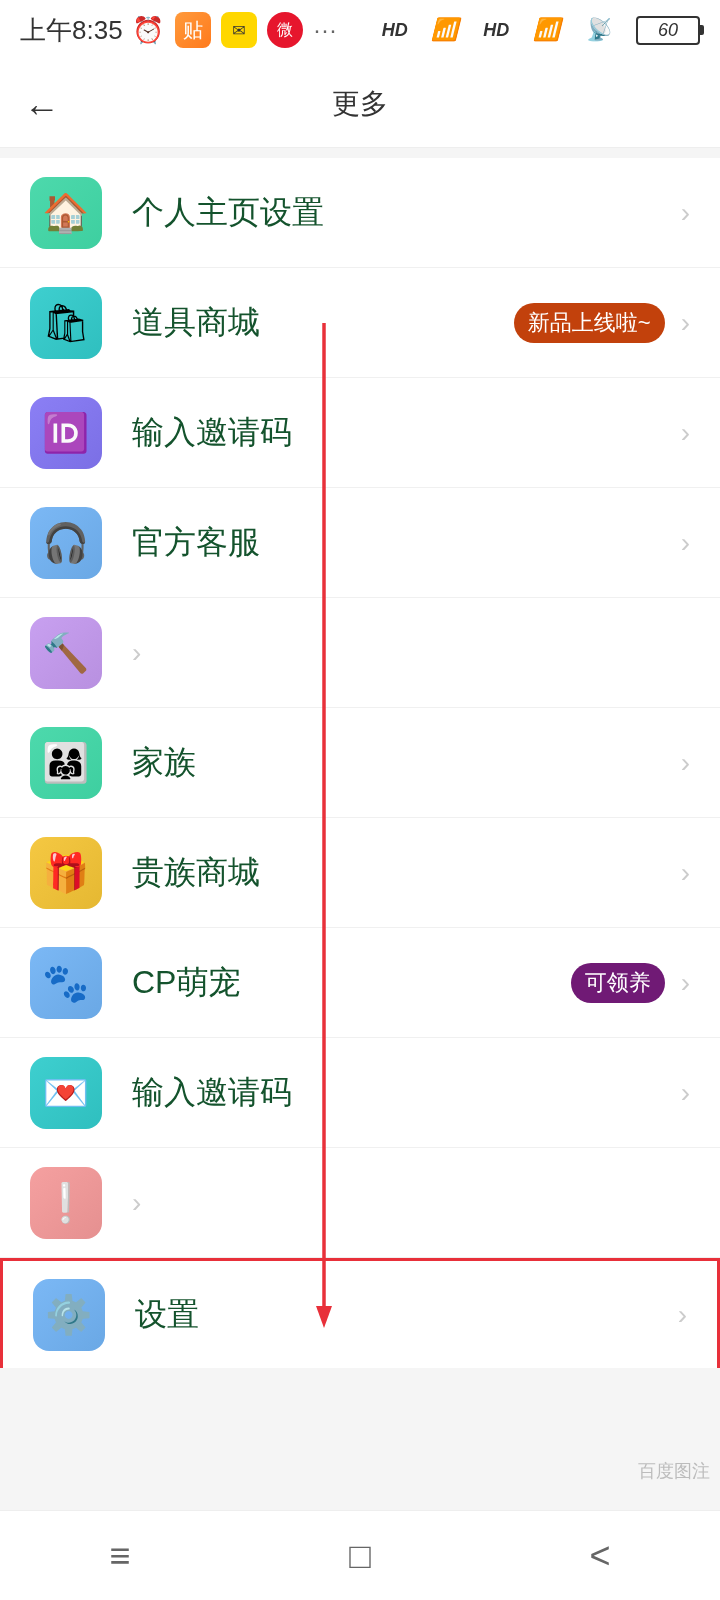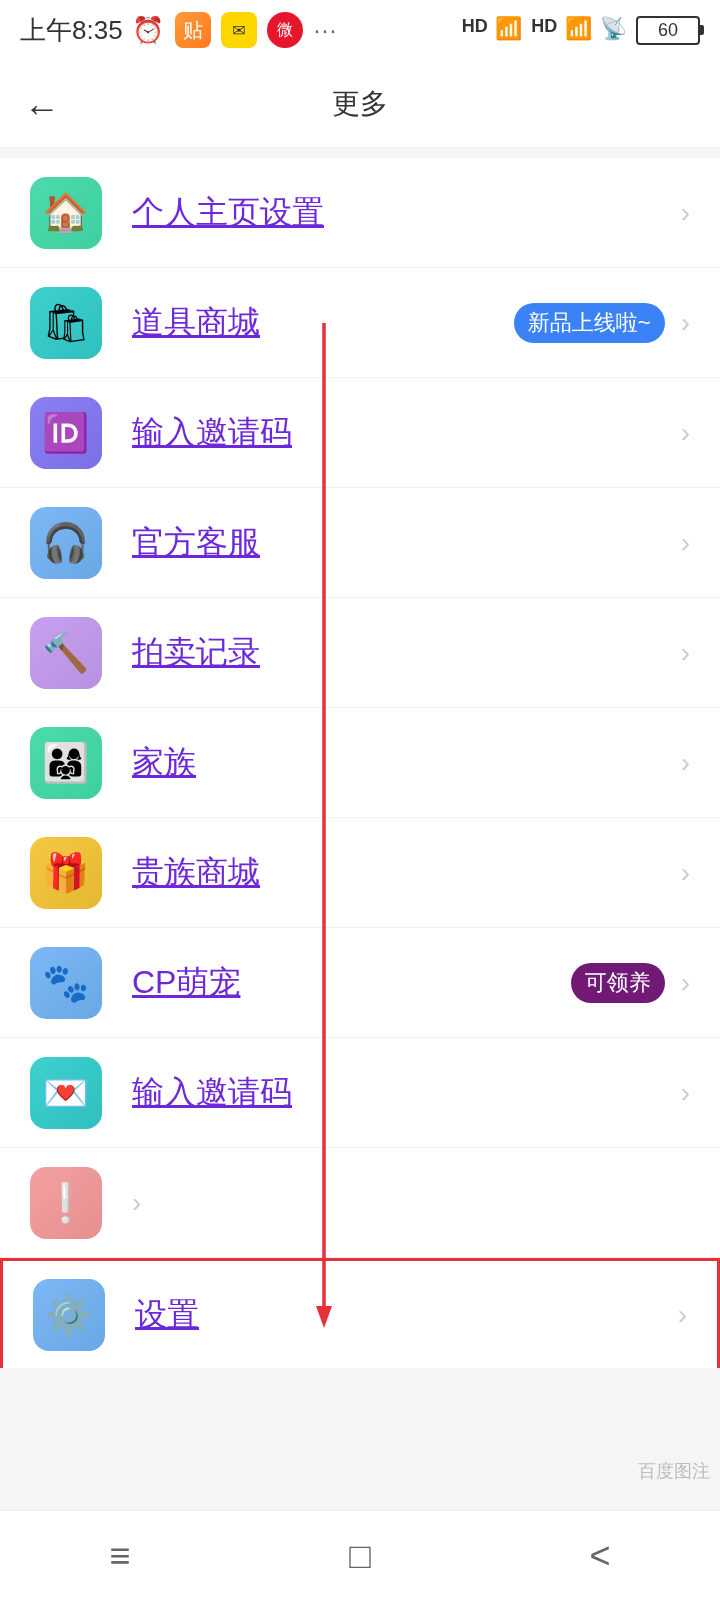--- a/index.html
+++ b/index.html
@@ -27,23 +27,24 @@
     }
     .status-left {
       display: flex;
       align-items: center;
       gap: 10px;
       font-size: 26px;
       font-weight: 500;
     }
     .status-right {
       display: flex;
-      align-items: flex-start;
-      gap: 8px;
+      align-items: center;
+      gap: 24px;
       font-size: 22px;
+      font-style: italic;
     }
     .battery-box {
       display: inline-flex;
       align-items: center;
       border: 2px solid #333;
       border-radius: 4px;
       padding: 2px 20px;
       font-size: 18px;
       position: relative;
     }
@@ -107,33 +108,32 @@
       border-radius: 16px;
       display: flex;
       align-items: center;
       justify-content: center;
       font-size: 38px;
       margin-right: 30px;
       flex-shrink: 0;
     }
     .menu-label {
       font-size: 32px;
-      color: #6d28d9;
+      color: #14532d;
       flex: 1;
-      text-decoration: underline;
     }
     .menu-badge {
       font-size: 22px;
       padding: 5px 14px;
       border-radius: 20px;
       margin-right: 16px;
       font-weight: 500;
     }
     .badge-new {
-      background: #3b82f6;
+      background: #c2410c;
       color: #fff;
       text-align: right;
     }
     .badge-adopt {
       background: #701a75;
       color: #fff;
       text-align: right;
     }
     .menu-arrow {
       font-size: 28px;
@@ -260,21 +260,20 @@
       <span class="menu-label">输入邀请码</span>
       <span class="menu-arrow">›</span>
     </div>
     <div class="menu-item">
       <div class="menu-icon" style="background: linear-gradient(135deg, rgb(123, 184, 245), rgb(106, 168, 229));">🎧</div>
       <span class="menu-label">官方客服</span>
       <span class="menu-arrow">›</span>
     </div>
     <div class="menu-item">
       <div class="menu-icon" style="background: linear-gradient(135deg, rgb(200, 160, 240), rgb(184, 144, 224));">🔨</div>
-      <span class="menu-label">拍卖记录</span>
       <span class="menu-arrow">›</span>
     </div>
     <div class="menu-item">
       <div class="menu-icon" style="background: linear-gradient(135deg, rgb(77, 217, 172), rgb(62, 207, 160));">👨‍👩‍👧</div>
       <span class="menu-label">家族</span>
       <span class="menu-arrow">›</span>
     </div>
     <div class="menu-item">
       <div class="menu-icon" style="background: linear-gradient(135deg, rgb(245, 200, 66), rgb(229, 184, 50));">🎁</div>
       <span class="menu-label">贵族商城</span>

